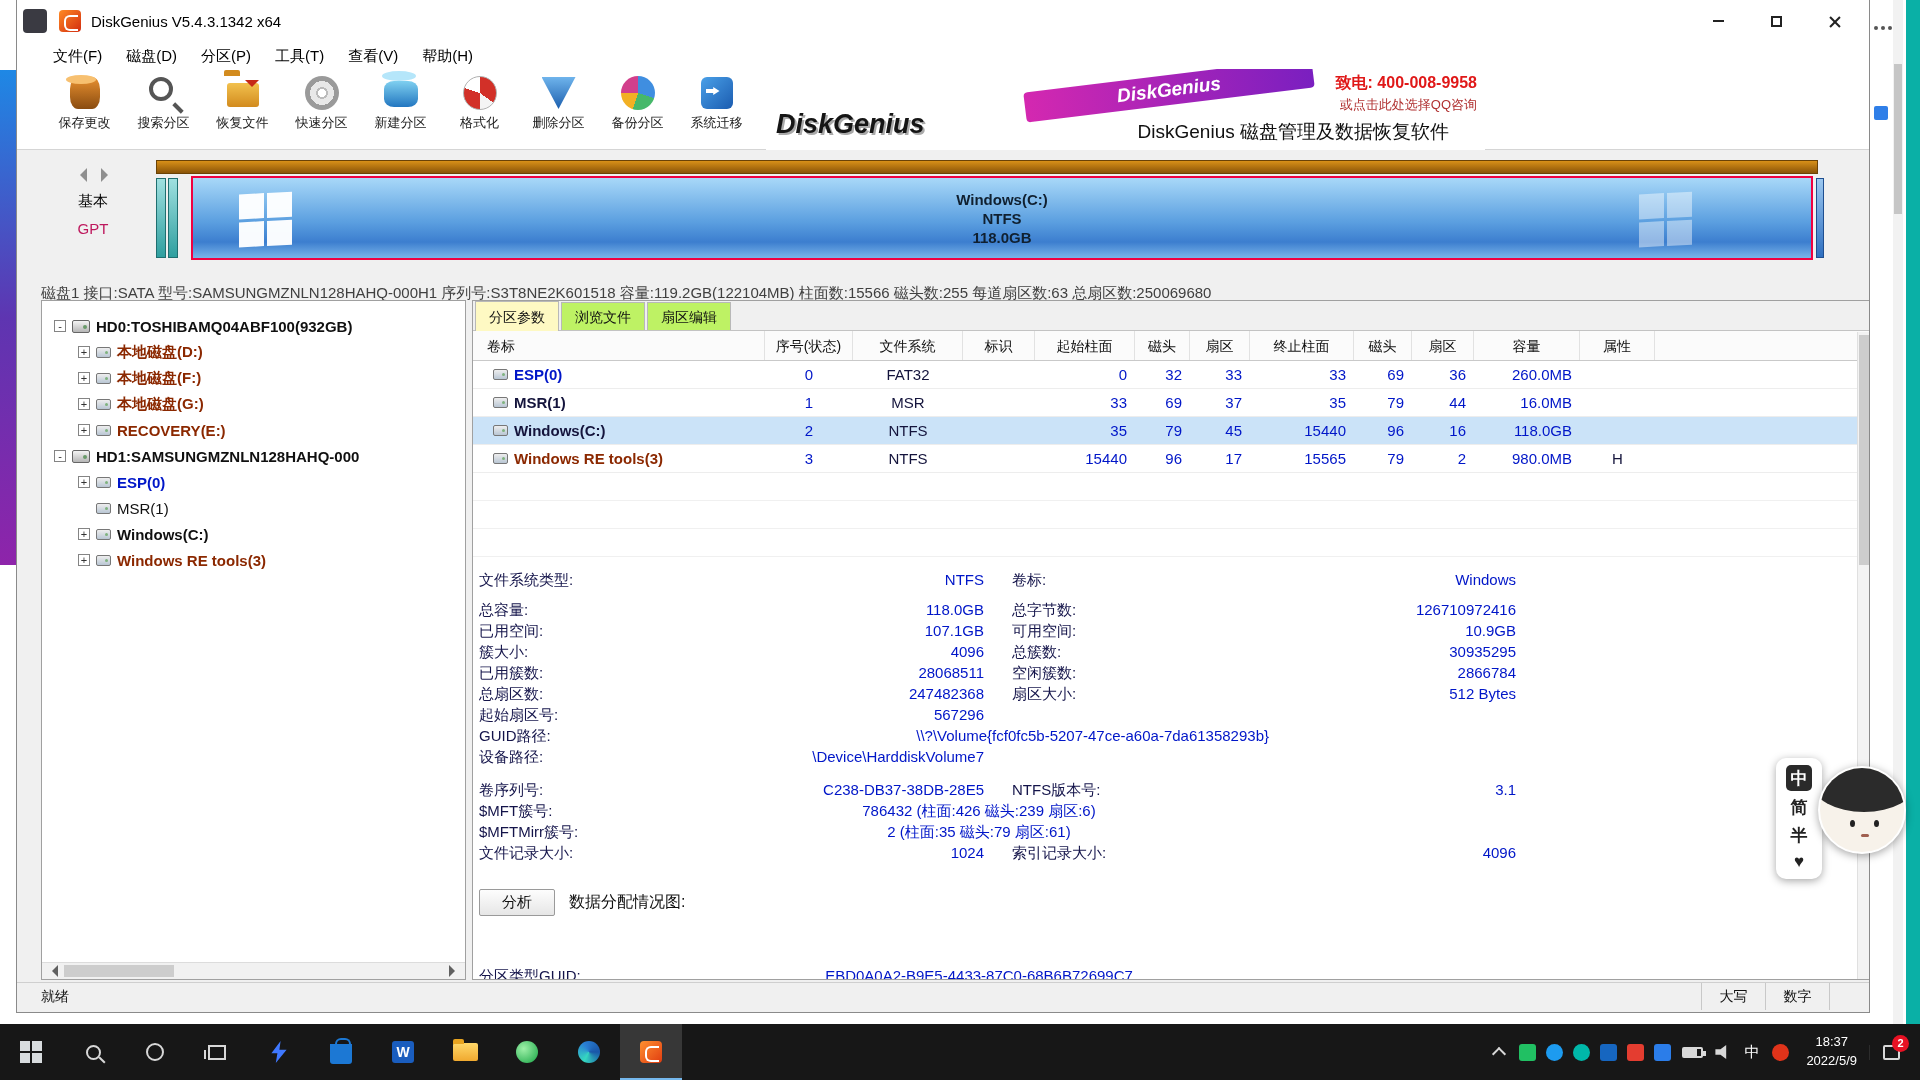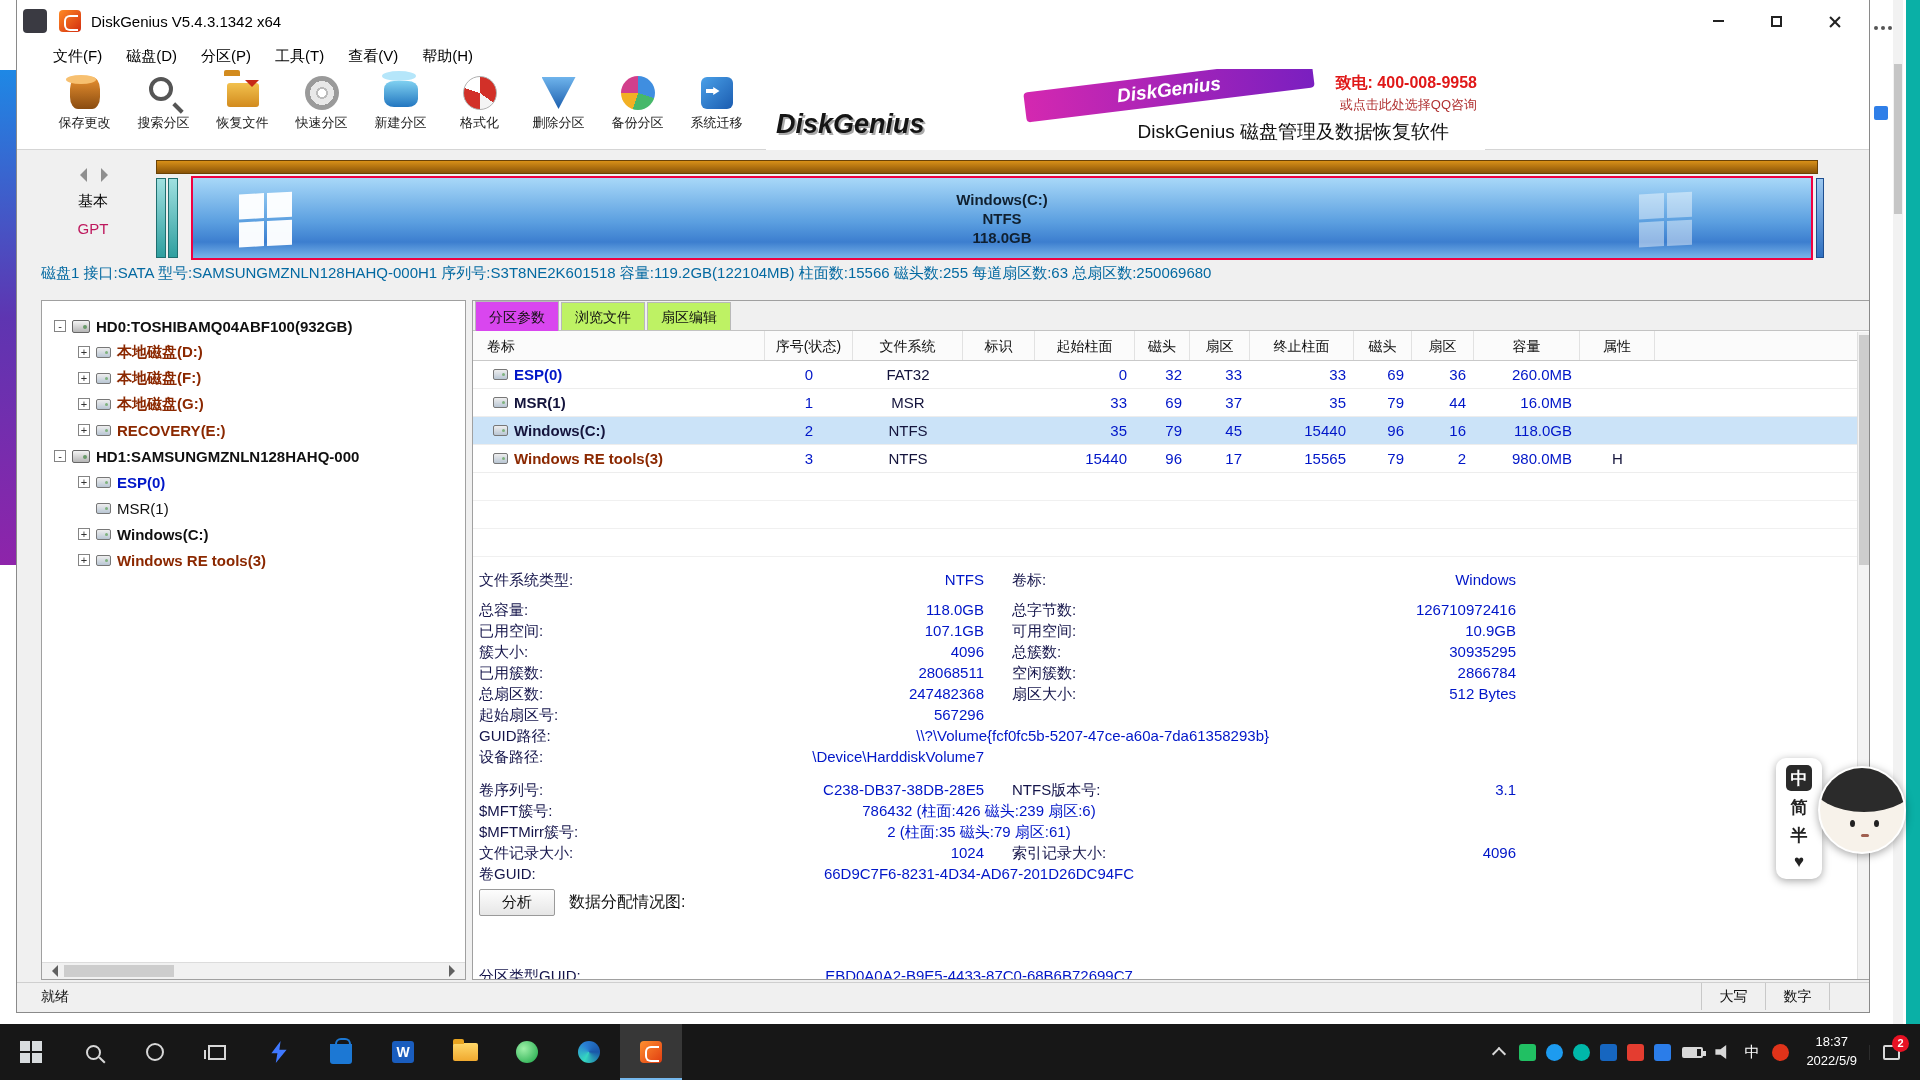--- a/index.html
+++ b/index.html
@@ -72,21 +72,21 @@
   .gz-style{position:absolute;left:52px;top:70px;width:48px;text-align:center;font-size:15px;color:#be185d}
   .diskbar{position:absolute;left:139px;top:10px;width:1662px;height:14px;background:linear-gradient(180deg,#d89018,#8a5408);border:1px solid #6a4206}
   .sliv{position:absolute;top:28px;width:10px;height:80px;background:linear-gradient(180deg,#9fe0e0,#2f9f9f);border:1px solid #1f6f70}
   .re-sliv{position:absolute;left:1799px;top:28px;width:8px;height:80px;background:linear-gradient(180deg,#9cc8f0,#2f6fc0);border:1px solid #1f4f90}
   .mainbar{position:absolute;left:174px;top:26px;width:1622px;height:84px;border:2px solid #f00040;background:linear-gradient(180deg,#a8d8f8 0%,#5b9fe0 55%,#3c7ecf 80%,#7ab4e8 100%);display:flex;align-items:center;justify-content:center}
   .mb-text{text-align:center;font-size:15px;font-weight:bold;color:#102030;line-height:19px}
   .winflag{position:absolute;left:46px;top:15px;width:54px;height:54px;display:grid;grid-template-columns:25px 25px;grid-template-rows:25px 25px;gap:3px;transform:skewY(-3deg)}
   .winflag i{background:#fff;opacity:.97}
   .winflag.faint{left:auto;right:118px;opacity:.45}
 
-  .diskinfo{position:absolute;left:24px;top:264px;width:1820px;font-size:15px;color:#0369a1;white-space:nowrap}
+  .diskinfo{position:absolute;left:24px;top:284px;width:1820px;font-size:15px;color:#404040;white-space:nowrap}
 
   
   .treepanel{position:absolute;left:24px;top:300px;width:425px;height:680px;background:#fff;border:1px solid #a0a0a0;padding-top:12px;overflow:hidden}
   .trow{display:flex;align-items:center;height:26px;font-size:15px}
   .lvl0{padding-left:12px}
   .lvl1{padding-left:36px}
   .expander{width:12px;height:12px;border:1px solid #848484;background:#fff;font-size:11px;line-height:10px;text-align:center;color:#333;margin-right:6px;flex:none;font-style:normal}
   .expander.hidden{visibility:hidden}
   .disk-ic{width:18px;height:13px;border:1px solid #666;background:linear-gradient(#f4f4f4,#b6b6b6);border-radius:2px;margin-right:6px;position:relative;flex:none}
   .disk-ic::after{content:"";position:absolute;right:2px;top:4px;width:4px;height:4px;border-radius:50%;background:#6a9a6a}
@@ -97,21 +97,21 @@
   .hscroll{position:absolute;left:0;bottom:0;width:423px;height:17px;background:#f1f1f1;border-top:1px solid #dcdcdc}
   .sarrow{position:absolute;top:2px;width:0;height:0;border:6px solid transparent}
   .sarrow.l{left:4px;border-right-color:#606060}
   .sarrow.r{right:4px;border-left-color:#606060}
   .hthumb{position:absolute;left:22px;top:2px;width:110px;height:12px;background:#cdcdcd}
 
   
   .rightpanel{position:absolute;left:455px;top:300px;width:1398px;height:680px;background:#fff;border:1px solid #a0a0a0;overflow:hidden}
   .tabsbar{height:30px;background:#f0f0f0;border-bottom:1px solid #c3c3c3;display:flex;align-items:flex-end;padding-left:2px}
   .tab{height:28px;line-height:28px;padding:0 13px;font-size:14px;color:#111;background:#bef264;border:1px solid #b8b8b8;border-bottom:none;margin-right:2px}
-  .tab.active{background:#d946ef;height:30px;line-height:30px;margin-bottom:-1px}
+  .tab.active{background:#fef9c3;height:30px;line-height:30px;margin-bottom:-1px}
 
   .pgrid{display:grid;grid-template-columns:292px 88px 110px 72px 100px 55px 60px 104px 58px 62px 106px 75px}
   .pthead{height:30px;line-height:30px;background:#fbfbfb;border-bottom:1px solid #c9c9c9}
   .th{border-right:1px solid #e2e2e2;text-align:center;font-size:14px;color:#111;overflow:hidden;white-space:nowrap}
   .th.left{text-align:left;padding-left:14px}
   .ptr{height:28px;line-height:28px;border-bottom:1px solid #ededed;font-size:15px}
   .ptr.sel{background:#cbe3f8}
   .td{overflow:hidden;white-space:nowrap}
   .td.name{padding-left:20px;display:flex;align-items:center}
   .ctr{text-align:center}
@@ -555,24 +555,20 @@
           <span class="dl">$MFTMirr簇号:</span>
           <span class="dv">2 (柱面:35 磁头:79 扇区:61)</span>
         </div>
       <div class="drow">
           <span class="dl">文件记录大小:</span>
           <span class="dv">1024</span>
           <span class="dsp"></span>
           <span class="dl2">索引记录大小:</span>
           <span class="dv2">4096</span>
         </div>
-      <div class="drow wc">
-          <span class="dl">卷GUID:</span>
-          <span class="dv">66D9C7F6-8231-4D34-AD67-201D26DC94FC</span>
-        </div>
     </div>
 
     <div class="analyzerow">
       <button class="abtn">分析</button>
       <span class="alloc-label">数据分配情况图:</span>
     </div>
 
     <div class="bottomrow">
       <span class="dl">分区类型GUID:</span>
       <span class="dv" style="width:580px;text-align:center">EBD0A0A2-B9E5-4433-87C0-68B6B72699C7</span>

